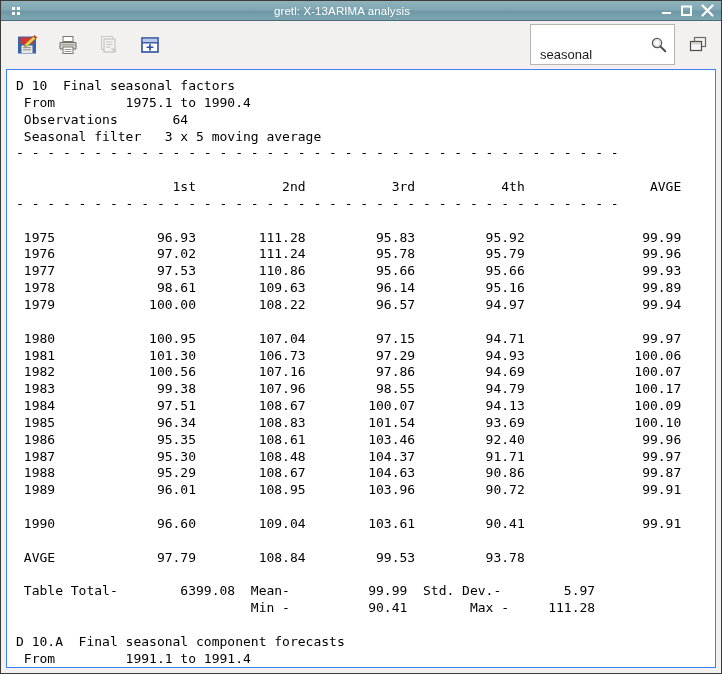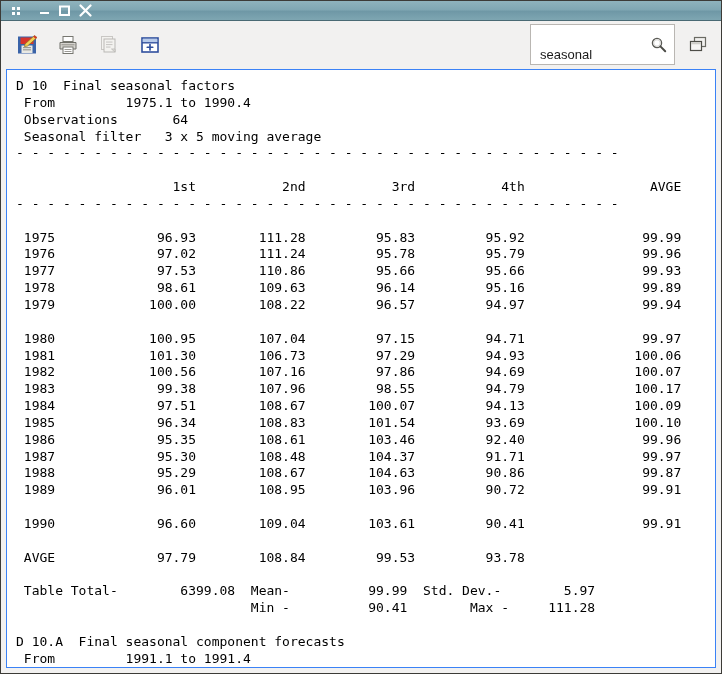--- a/index.html
+++ b/index.html
@@ -183,20 +183,21 @@
 
   <div id="titlebar">
     <div id="win-grip">
       <span class="dots">
           <i></i>
           <i></i>
           <i></i>
           <i></i>
         </span>
     </div>
+    <div id="win-title">gretl: X-13ARIMA analysis</div>
     <div id="win-buttons">
       <span class="win-btn">
         <svg width="11" height="11" viewBox="0 0 11 11">
             <rect x="1" y="7" width="9" height="2" fill="#ffffff"></rect>
           </svg>
       </span>
       <span class="win-btn">
         <svg width="11" height="11" viewBox="0 0 11 11">
             <rect x="1" y="1.5" width="9" height="8.5" fill="none" stroke="#ffffff" stroke-width="2"></rect>
           </svg>

